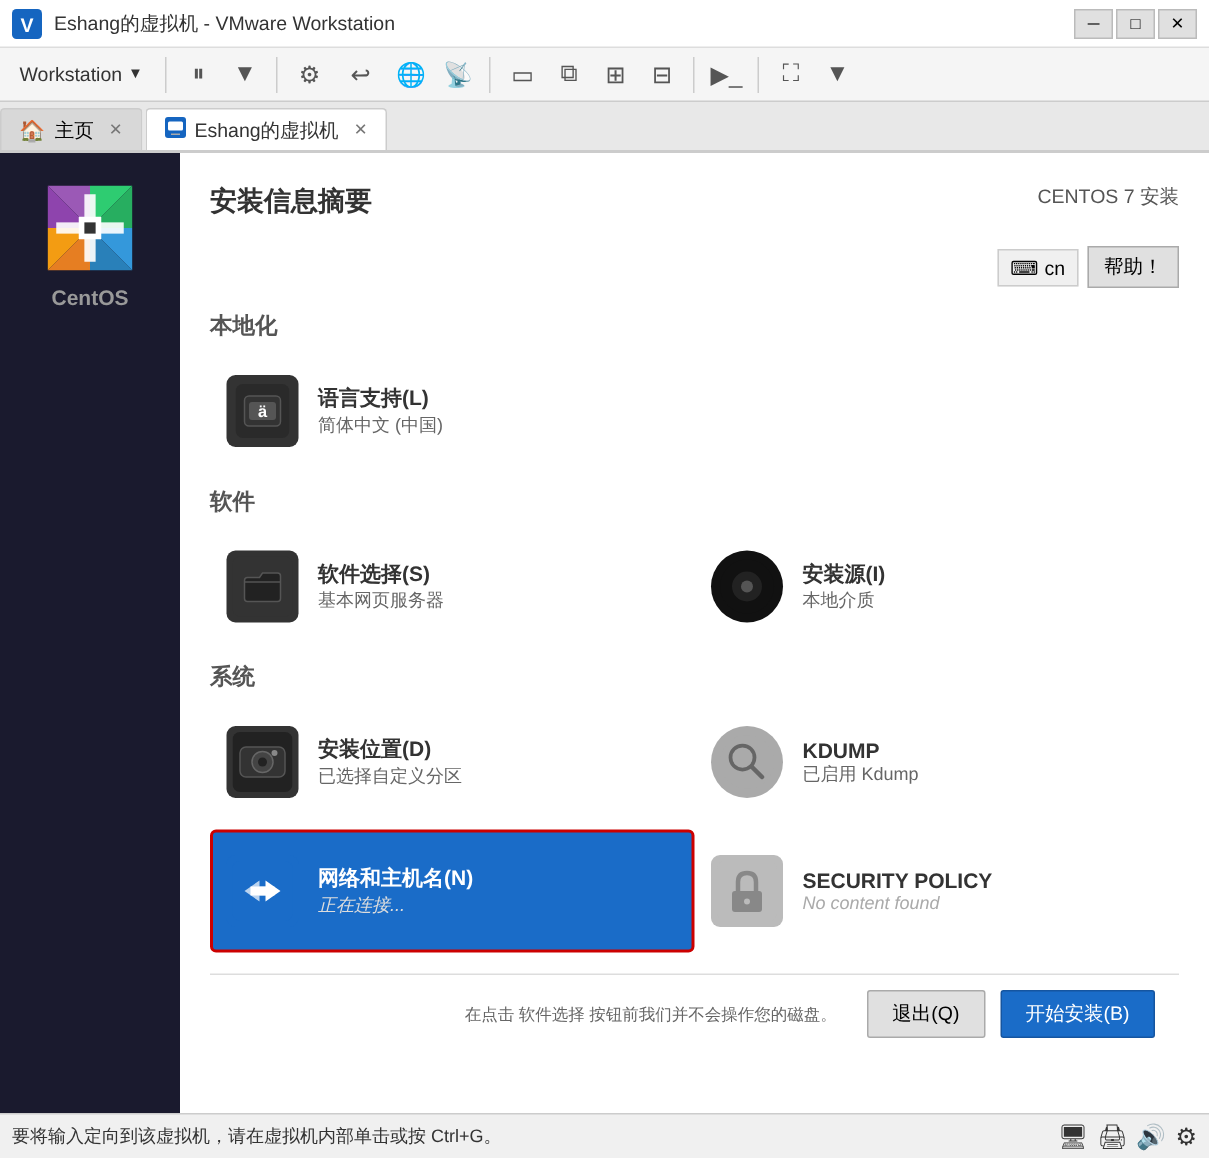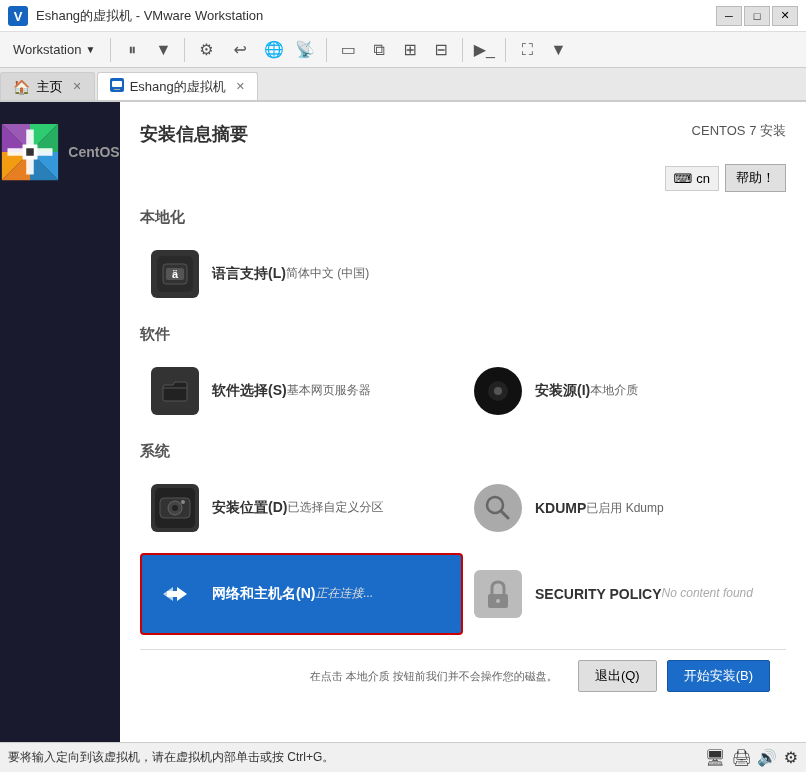--- a/index.html
+++ b/index.html
@@ -56,21 +56,21 @@
       background: #f0f0f0;
     }
 
     
     .sidebar {
       width: 120px; background: #1a1a2e;
       display: flex; flex-direction: column; align-items: center;
       padding: 20px 10px; flex-shrink: 0;
     }
     .centos-logo {
-      display: flex; flex-direction: row; align-items: center; gap: 8px;
+      display: flex; flex-direction: column; align-items: center; gap: 8px;
     }
     .logo-icon {
       width: 60px; height: 60px;
       display: flex; align-items: center; justify-content: center;
     }
     .centos-text { color: #999; font-size: 14px; font-weight: bold; }
 
     
     .content {
       flex: 1; background: #701a75; padding: 0; overflow-y: auto;
@@ -105,21 +105,21 @@
       cursor: pointer; border: 2px solid transparent;
     }
     .item-cell.active-selected {
       background: #1a6cc8; border: 2px solid #cc0000; border-radius: 4px;
     }
     .item-icon {
       width: 50px; height: 50px; flex-shrink: 0;
       display: flex; align-items: center; justify-content: center;
       font-size: 28px;
     }
-    .item-text { display: flex; }
+    .item-text { display: flex; flex-direction: column; }
     .item-name { font-size: 14px; font-weight: bold; color: #333; }
     .item-name.white { color: #ffffff; }
     .item-sub { font-size: 12px; color: #666; }
     .item-sub.white { color: #ddd; font-style: italic; }
     .item-sub.disabled { color: #aaa; font-style: italic; }
 
     
     .icon-keyboard {
       background: #333; color: white; border-radius: 6px; font-size: 22px;
       width: 48px; height: 48px; display: flex; align-items: center; justify-content: center;
@@ -429,21 +429,21 @@
           </div>
           <div class="item-text">
             <span class="item-name">SECURITY POLICY</span>
             <span class="item-sub disabled">No content found</span>
           </div>
         </div>
       </div>
 
       <div class="bottom-row" style="margin-top: 10px;">
         <div style="flex:1; text-align: right;">
-          <span class="bottom-note">在点击 本地介质 按钮前我们并不会操作您的磁盘。</span>
+          <span class="bottom-note">在点击 软件选择 按钮前我们并不会操作您的磁盘。</span>
         </div>
         <button class="btn-exit">退出(Q)</button>
         <button class="btn-install">开始安装(B)</button>
       </div>
     </div>
   </div>
 </div>
 
 <div class="status-bar">
   <span>要将输入定向到该虚拟机，请在虚拟机内部单击或按 Ctrl+G。</span>

